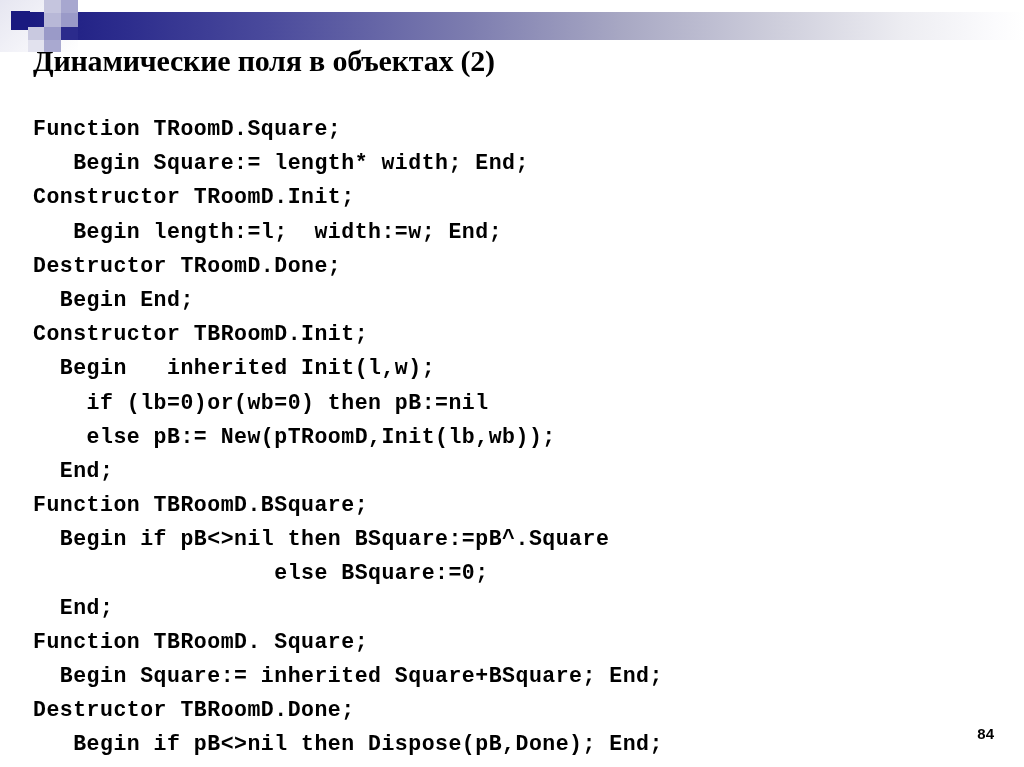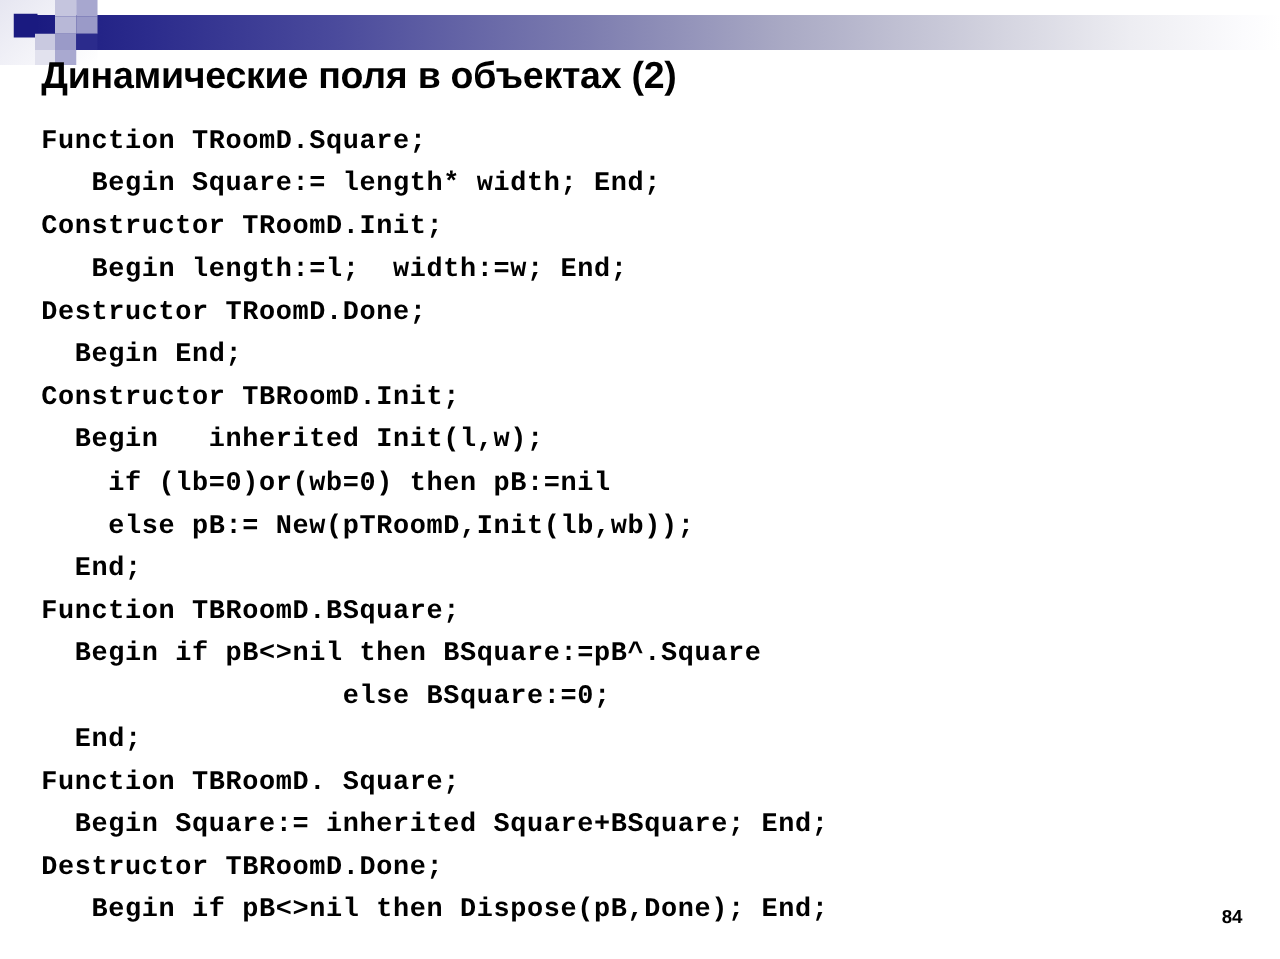--- a/index.html
+++ b/index.html
@@ -55,34 +55,34 @@
 
   .deco-sq {
     position: absolute;
   }
 
   
   #page-title {
     position: absolute;
     left: 33px;
     top: 43px;
-    font-family: Liberation Sans, sans-serif;
+    font-family: Liberation Serif, serif;
     font-weight: bold;
     font-size: 30px;
     line-height: 36px;
     color: #000000;
     letter-spacing: -0.2px;
     white-space: nowrap;
   }
 
   
   #code-block {
     position: absolute;
     left: 33px;
-    top: 96px;
+    top: 112px;
     width: 960px;
     font-family: "Liberation Mono", "DejaVu Sans Mono", monospace;
     font-weight: bold;
     font-size: 21.5px;
     line-height: 34.2px;
     color: #000000;
     white-space: pre;
     letter-spacing: 0.5px;
   }
   .code-line {

